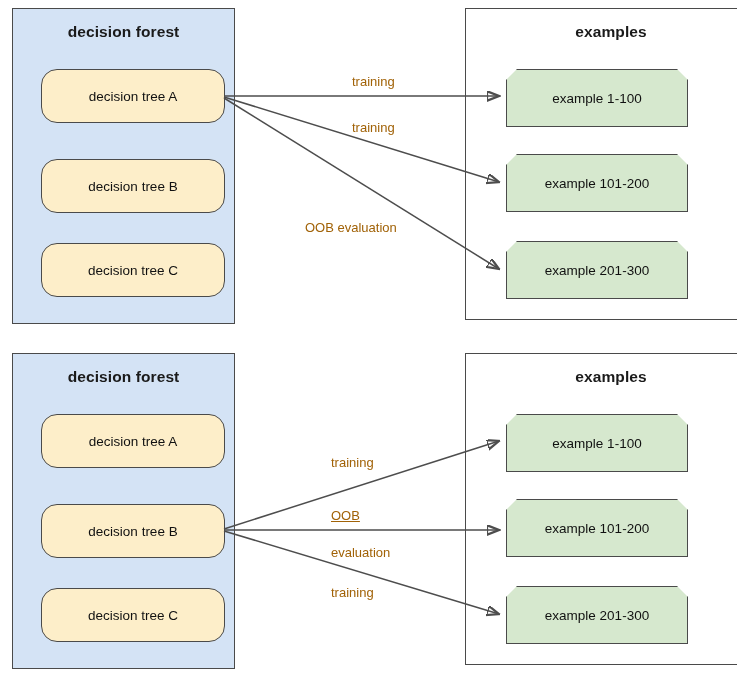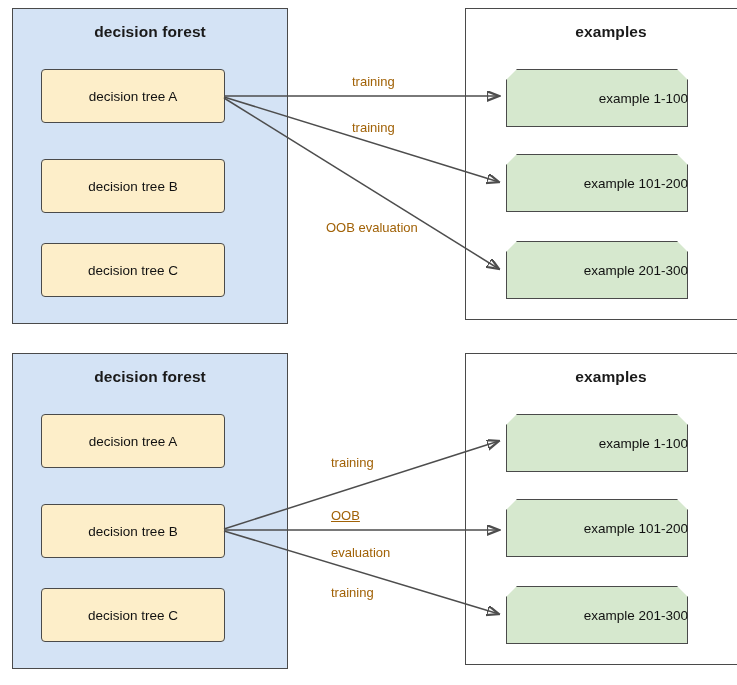--- a/index.html
+++ b/index.html
@@ -19,21 +19,21 @@
     left: 0;
     width: 737px;
   }
   #diagram-top { top: 0; height: 340px; }
   #diagram-bottom { top: 345px; height: 340px; }
 
   .forest-panel {
     position: absolute;
     left: 12px;
     top: 8px;
-    width: 276px;
+    width: 223px;
     height: 316px;
     background: #d4e3f5;
     border: 1.6px solid #4a4a4a;
     box-sizing: border-box;
   }
   .examples-panel {
     position: absolute;
     left: 465px;
     top: 8px;
     width: 292px;
@@ -54,38 +54,38 @@
     letter-spacing: 0.1px;
   }
 
   .tree-box {
     position: absolute;
     left: 28px;
     width: 184px;
     height: 54px;
     background: #fdeec9;
     border: 1.4px solid #4a4a4a;
-    border-radius: 4px;
+    border-radius: 16px;
     box-sizing: border-box;
     display: flex;
     align-items: center;
     justify-content: center;
     font-size: 13.5px;
     color: #111111;
   }
 
   .example-box {
     position: absolute;
     left: 40px;
     width: 182px;
     height: 58px;
     box-sizing: border-box;
     display: flex;
     align-items: center;
-    justify-content: flex-end;
+    justify-content: center;
     font-size: 13.5px;
     color: #111111;
   }
   .example-box .shape {
     position: absolute;
     left: 0; top: 0;
     width: 100%; height: 100%;
     background: #d6e8ce;
     border: 1.4px solid #4a4a4a;
     box-sizing: border-box;
@@ -159,21 +159,21 @@
         <path d="M0,0 L8,3.2 L0,6.4 z" fill="#4d4d4d" stroke="none"></path>
       </marker>
     </defs>
     <line x1="224" y1="96" x2="499" y2="96" marker-end="url(#arrowT)"></line>
     <line x1="224" y1="97" x2="499" y2="182" marker-end="url(#arrowT)"></line>
     <line x1="224" y1="98" x2="499" y2="269" marker-end="url(#arrowT)"></line>
   </svg>
 
   <div class="edge-label" style="left:352px; top:74px;">training</div>
   <div class="edge-label" style="left:352px; top:120px;">training</div>
-  <div class="edge-label" style="left:326px; top:220px;">OOB evaluation</div>
+  <div class="edge-label" style="left:305px; top:220px;">OOB evaluation</div>
 </div>
 
 <div class="diagram" id="diagram-bottom">
 
   <div class="forest-panel">
     <div class="panel-title">decision forest</div>
 
     <div class="tree-box" style="top:60px;">
       <span>decision tree A</span>
     </div>

